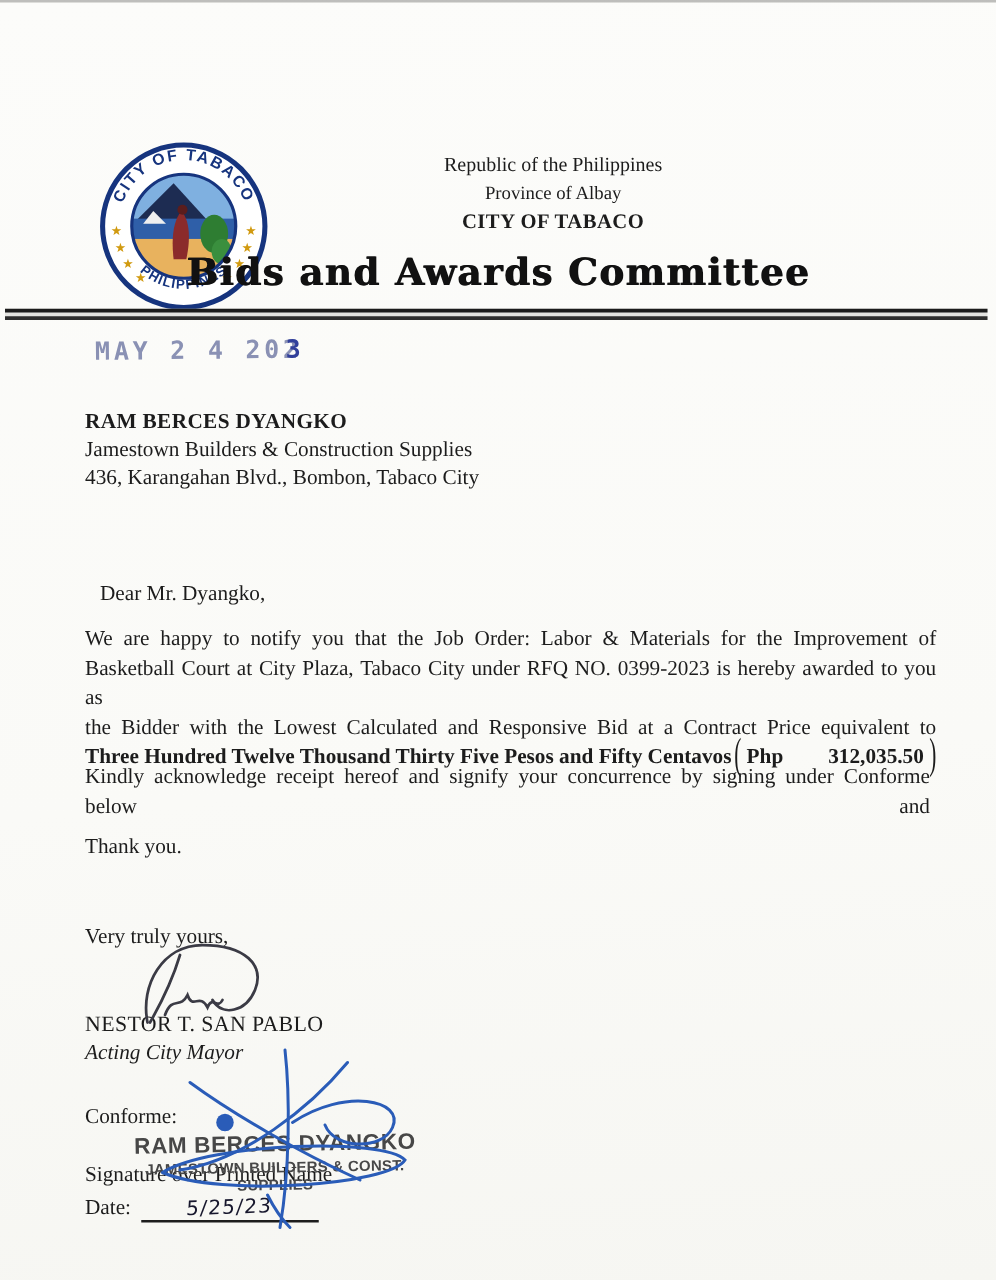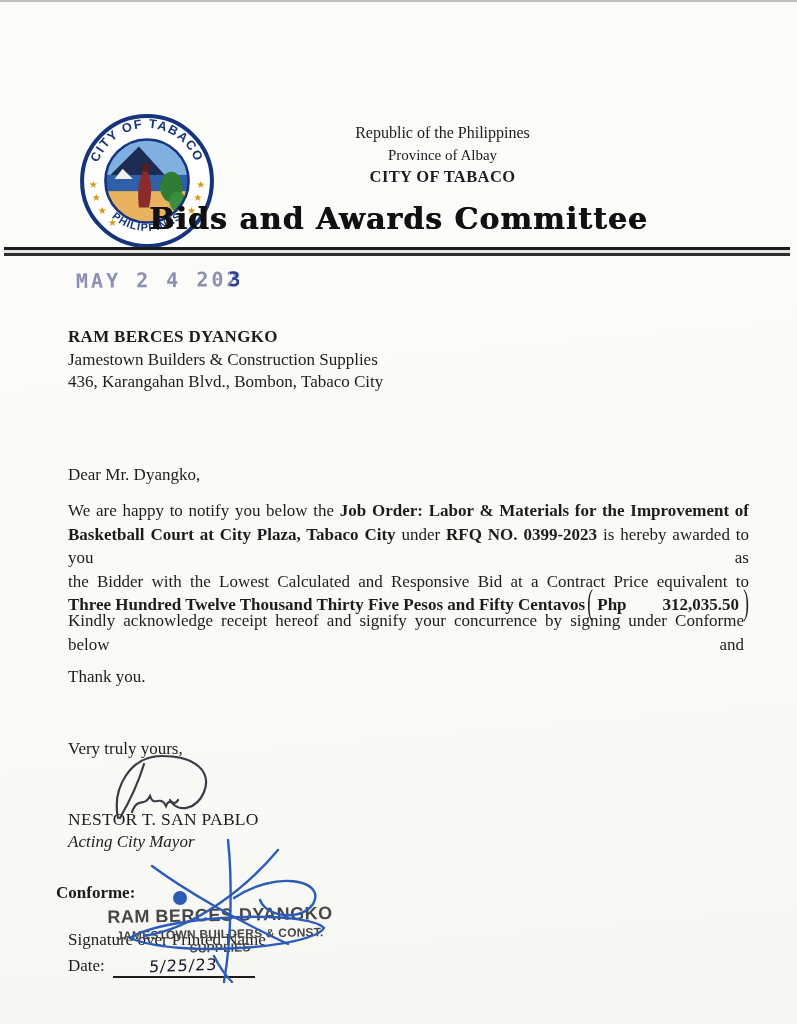--- a/index.html
+++ b/index.html
@@ -24,35 +24,35 @@
   
   .datestamp{position:absolute; left:76px; top:268px;
     font-family:"DejaVu Sans Mono", monospace; font-size:20px; letter-spacing:3px;
     color:#8a91b4; font-weight:bold; transform:rotate(-.6deg);}
   .datestamp .dark{color:#32409b; margin-left:-13px;}
   
   .recipient{position:absolute; left:68px; top:326px; font-size:17px; line-height:22.5px;}
   .recipient .name{font-weight:bold; letter-spacing:.3px;}
   .noa-title{position:absolute; top:426px; left:0; width:100%; text-align:center;
     font-weight:bold; font-size:17px; letter-spacing:6px; word-spacing:12px;}
-  .salutation{position:absolute; left:68px; top:465px; font-size:17px;}
+  .salutation{position:absolute; left:80px; top:465px; font-size:17px;}
   .para1{position:absolute; left:68px; top:499px; width:681px; font-size:17px; line-height:23.5px;}
   .jline{text-align:justify; text-align-last:justify;}
-  .b{font-weight:bold;}
+  .b{font-weight:normal;}
   .p1-l4{display:flex; justify-content:space-between; align-items:baseline; font-weight:bold;}
   .amt{white-space:nowrap; font-weight:bold;text-align:right;}
   .bigp{display:inline-block; transform:scaleY(2.05) translateY(-.5px); font-weight:normal;}
   .amt-gap{display:inline-block; width:36px;}
   .para2{position:absolute; left:68px; top:609px; width:676px; font-size:17px; line-height:23.5px;}
   .thanks{position:absolute; left:68px; top:667px; font-size:17px;}
   .closing{position:absolute; left:68px; top:739px; font-size:17px;}
   .mayor-sig{position:absolute; left:104px; top:750px; width:176px; height:74px; z-index:2;}
   .mayor-name{position:absolute; left:68px; top:809px; font-size:17.5px; font-weight:normal; letter-spacing:.3px;}
   .mayor-title{position:absolute; left:68px; top:832px; font-size:17px;font-style:italic;}
-  .conforme{position:absolute; left:56px; top:883px; font-size:17px;font-weight:bold;}
+  .conforme{position:absolute; left:68px; top:883px; font-size:17px;}
   .blue-sig{position:absolute; left:116px; top:836px; width:240px; height:150px; z-index:6;}
   .stamp{position:absolute; left:85px; top:905px; width:270px; text-align:center;
     font-family:"Liberation Sans", sans-serif; color:#474747; z-index:3;}
   .stamp .s1{font-size:18px; font-weight:bold; letter-spacing:.5px; transform:rotate(-1deg);}
   .stamp .s2{font-size:12px; font-weight:bold; letter-spacing:.2px; margin-top:1px; transform:rotate(-1deg);}
   .sig-over{position:absolute; left:68px; top:930px; font-size:17px; z-index:2;}
   .date-row{position:absolute; left:68px; top:956px; font-size:17px; z-index:2;}
   .date-line{display:inline-block; width:142px; margin-left:8px; border-bottom:2px solid #1d1d1d;
     text-align:center;}
   .date-hand{display:inline-block; font-family:"DejaVu Sans", sans-serif; font-size:16px;
@@ -112,21 +112,21 @@
 
   <div class="recipient">
     <div class="name">RAM BERCES DYANGKO</div>
     <div>Jamestown Builders &amp; Construction Supplies</div>
     <div>436, Karangahan Blvd., Bombon, Tabaco City</div>
   </div>
 
   <div class="salutation">Dear Mr. Dyangko,</div>
 
   <div class="para1">
-    <div class="jline"><span>We are happy to notify you below the </span><span class="b">Job Order: Labor &amp; Materials for the Improvement of</span></div>
+    <div class="jline"><span>We are happy to notify you that the </span><span class="b">Job Order: Labor &amp; Materials for the Improvement of</span></div>
     <div class="jline"><span class="b">Basketball Court at City Plaza, Tabaco City</span><span> under </span><span class="b">RFQ NO. 0399-2023</span><span> is hereby awarded to you as</span></div>
     <div class="jline">the Bidder with the Lowest Calculated and Responsive Bid at a Contract Price equivalent to</div>
     <div class="p1-l4">
       <span>Three Hundred Twelve Thousand Thirty Five Pesos and Fifty Centavos</span>
       <span class="amt"><span class="bigp">(</span>&nbsp;<span>Php</span><span class="amt-gap"></span><span>312,035.50</span>&nbsp;<span class="bigp">)</span></span>
     </div>
   </div>
 
   <div class="para2">
     <div class="jline">Kindly acknowledge receipt hereof and signify your concurrence by signing under Conforme below and</div>

